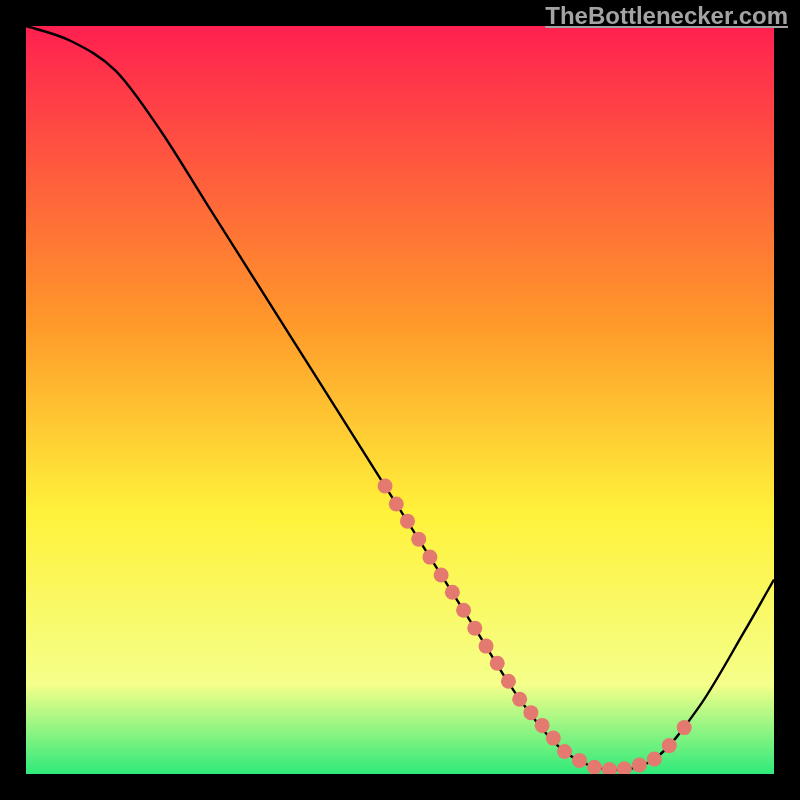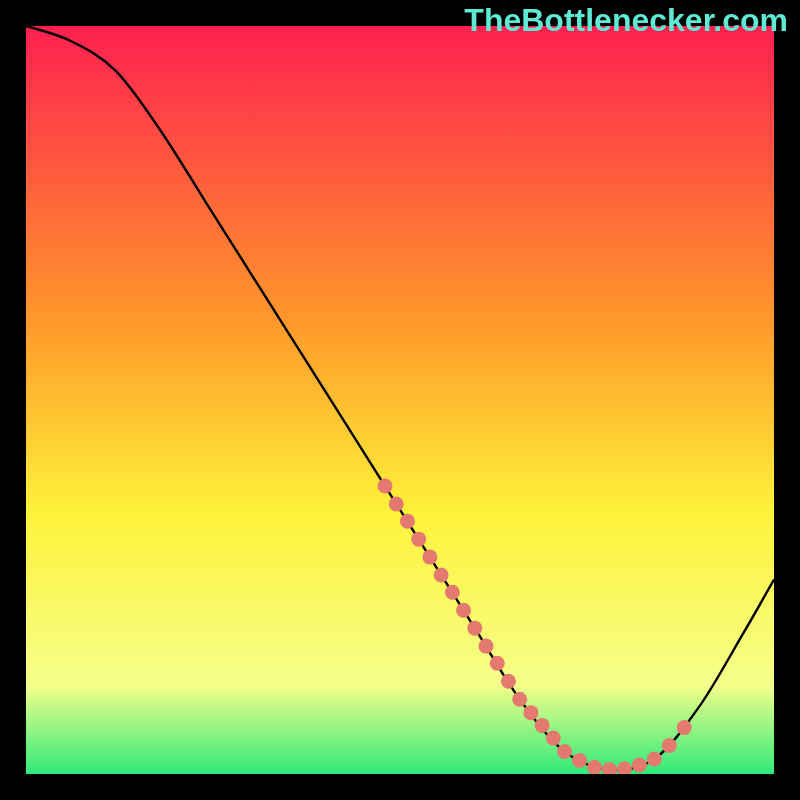--- a/index.html
+++ b/index.html
@@ -8,24 +8,25 @@
     background: #000;
     width: 800px;
     height: 800px;
     position: relative;
     font-family: Arial, Helvetica, sans-serif;
   }
   .watermark {
     position: absolute;
     top: 2px;
     right: 12px;
-    color: #5eead4;
-    font-size: 32px;
+    color: #a3a3a3;
+    font-size: 24px;
     font-weight: bold;
     z-index: 10;
+    text-decoration: underline;
   }
   .plot-frame {
     position: absolute;
     top: 26px;
     left: 26px;
     width: 748px;
     height: 748px;
     background: #000;
   }
   svg.plot {

